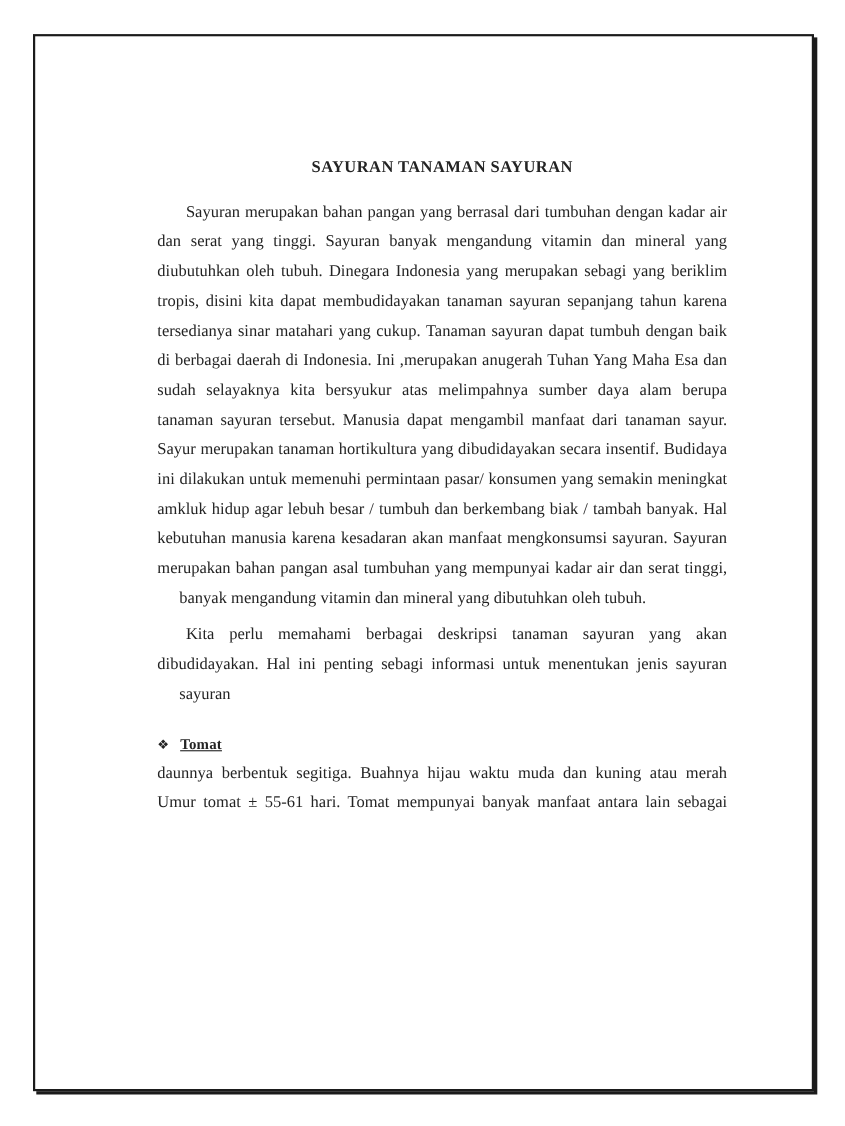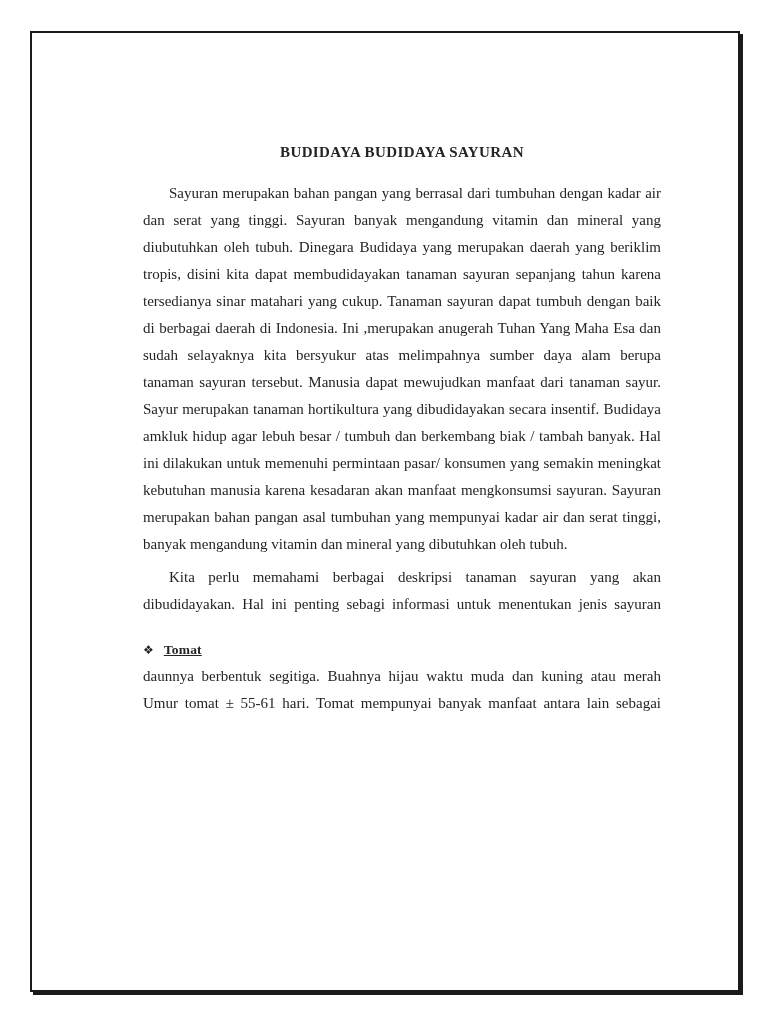--- a/index.html
+++ b/index.html
@@ -42,20 +42,21 @@
     font-size: 15px;
     line-height: 27px;
     height: 27px;
     text-align: justify;
     text-align-last: justify;
     white-space: nowrap;
     overflow: hidden;
   }
   .para .line.lastline {
     text-align-last: left;
+    margin-left: 20px;
   }
   .para .line.indent { padding-left: 26px; }
   .para .line.indent-big { padding-left: 44px; }
   .para-gap { margin-top: 6px; }
   .bullet-heading {
     margin-top: 18px;
     font-size: 13.5px;
     line-height: 27px;
     height: 27px;
     display: flex;
@@ -72,42 +73,43 @@
     text-decoration: underline;
   }
 </style>
 </head>
 <body>
 
 <div class="page-frame"></div>
 
 <div class="content">
 
-  <h1 class="doc-title">BUDIDAYA BUDIDAYA SAYURAN</h1>
+  <h1 class="doc-title">SAYURAN TANAMAN SAYURAN</h1>
 
   <div class="para">
     <div class="line indent">Sayuran merupakan bahan pangan yang berrasal dari tumbuhan dengan kadar air</div>
     <div class="line">dan serat yang tinggi. Sayuran banyak mengandung vitamin dan mineral yang</div>
-    <div class="line">diubutuhkan oleh tubuh. Dinegara Budidaya yang merupakan daerah yang beriklim</div>
+    <div class="line">diubutuhkan oleh tubuh. Dinegara Indonesia yang merupakan sebagi yang beriklim</div>
     <div class="line">tropis, disini kita dapat membudidayakan tanaman sayuran sepanjang tahun karena</div>
     <div class="line">tersedianya sinar matahari yang cukup. Tanaman sayuran dapat tumbuh dengan baik</div>
     <div class="line">di berbagai daerah di Indonesia. Ini ,merupakan anugerah Tuhan Yang Maha Esa dan</div>
     <div class="line">sudah selayaknya kita bersyukur atas melimpahnya sumber daya alam berupa</div>
-    <div class="line">tanaman sayuran tersebut. Manusia dapat mewujudkan manfaat dari tanaman sayur.</div>
+    <div class="line">tanaman sayuran tersebut. Manusia dapat mengambil manfaat dari tanaman sayur.</div>
     <div class="line">Sayur merupakan tanaman hortikultura yang dibudidayakan secara insentif. Budidaya</div>
+    <div class="line">ini dilakukan untuk memenuhi permintaan pasar/ konsumen yang semakin meningkat</div>
     <div class="line">amkluk hidup agar lebuh besar / tumbuh dan berkembang biak / tambah banyak. Hal</div>
-    <div class="line">ini dilakukan untuk memenuhi permintaan pasar/ konsumen yang semakin meningkat</div>
     <div class="line">kebutuhan manusia karena kesadaran akan manfaat mengkonsumsi sayuran. Sayuran</div>
     <div class="line">merupakan bahan pangan asal tumbuhan yang mempunyai kadar air dan serat tinggi,</div>
     <div class="line lastline">banyak mengandung vitamin dan mineral yang dibutuhkan oleh tubuh.</div>
   </div>
 
   <div class="para para-gap">
     <div class="line indent">Kita perlu memahami berbagai deskripsi tanaman sayuran yang akan</div>
     <div class="line">dibudidayakan. Hal ini penting sebagi informasi untuk menentukan jenis sayuran</div>
+    <div class="line lastline">sayuran</div>
   </div>
 
   <div class="bullet-heading">
     <span class="bullet-marker">❖</span>
     <span class="bullet-label">Tomat</span>
   </div>
 
   <div class="para">
     <div class="line">daunnya berbentuk segitiga. Buahnya hijau waktu muda dan kuning atau merah</div>
     <div class="line">Umur tomat ± 55-61 hari. Tomat mempunyai banyak manfaat antara lain sebagai</div>

